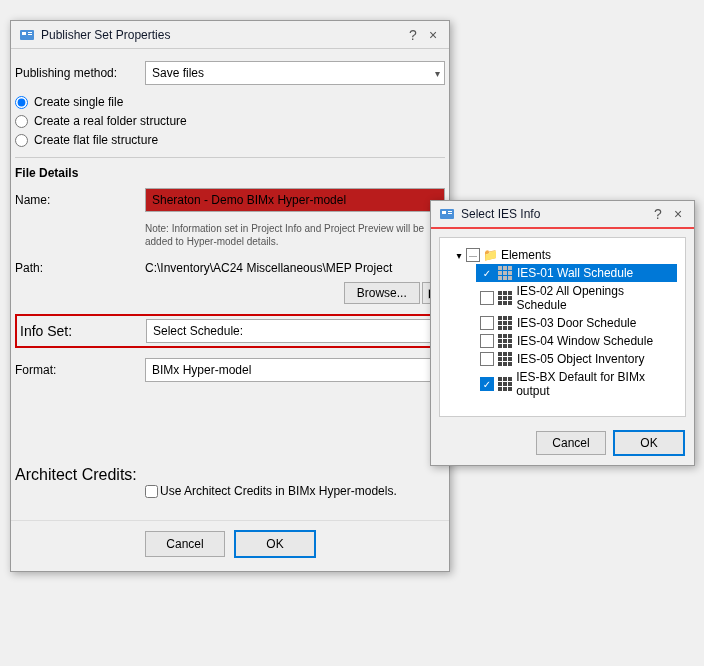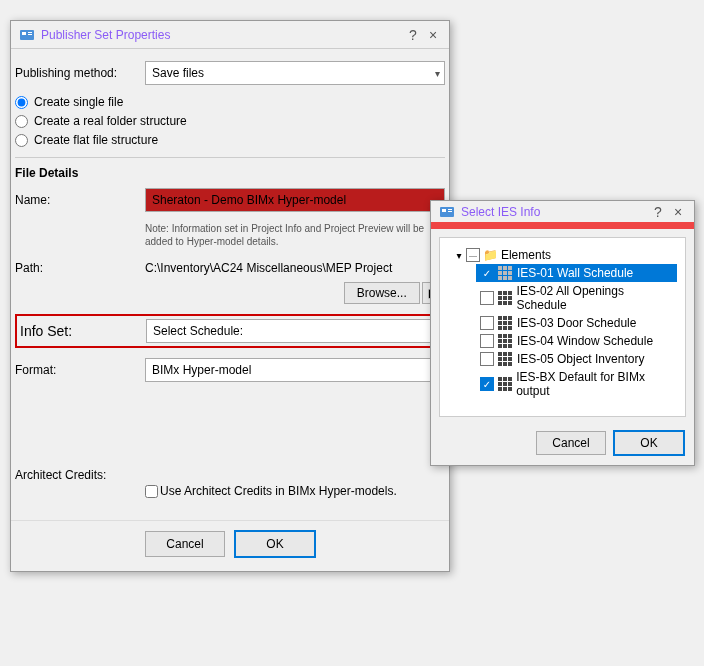--- a/index.html
+++ b/index.html
@@ -48,21 +48,21 @@
       justify-content: center;
     }
 
     .title-icon svg {
       width: 16px;
       height: 16px;
     }
 
     .titlebar-title {
       font-size: 12px;
-      color: #8b5cf6;
+      color: #0f172a;
     }
 
     .titlebar-buttons {
       display: flex;
       align-items: center;
       gap: 4px;
     }
 
     .titlebar-btn {
       width: 16px;
@@ -230,21 +230,21 @@
     }
 
     .architect-row {
       display: flex;
       align-items: center;
       margin-bottom: 10px;
     }
 
     .architect-label {
       width: 130px;
-      font-size: 12px;
+      font-size: 16px;
     }
 
     .architect-content {
       display: flex;
       align-items: center;
       gap: 2px;
       margin-top: 32px;
     }
 
     .dialog-footer {
@@ -276,21 +276,21 @@
       top: 200px;
       left: 430px;
       width: 265px;
       background: #f0f0f0;
       border: 1px solid #999;
       box-shadow: 2px 2px 8px rgba(0,0,0,0.3);
     }
 
     .ies-titlebar {
       background: #f0f0f0;
-      border-bottom: 7px solid #ef4444;
+      border-bottom: 2px solid #ef4444;
       padding: 6px 8px;
       display: flex;
       align-items: center;
       justify-content: space-between;
       height: 28px;
     }
 
     .ies-titlebar-left {
       display: flex;
       align-items: center;

